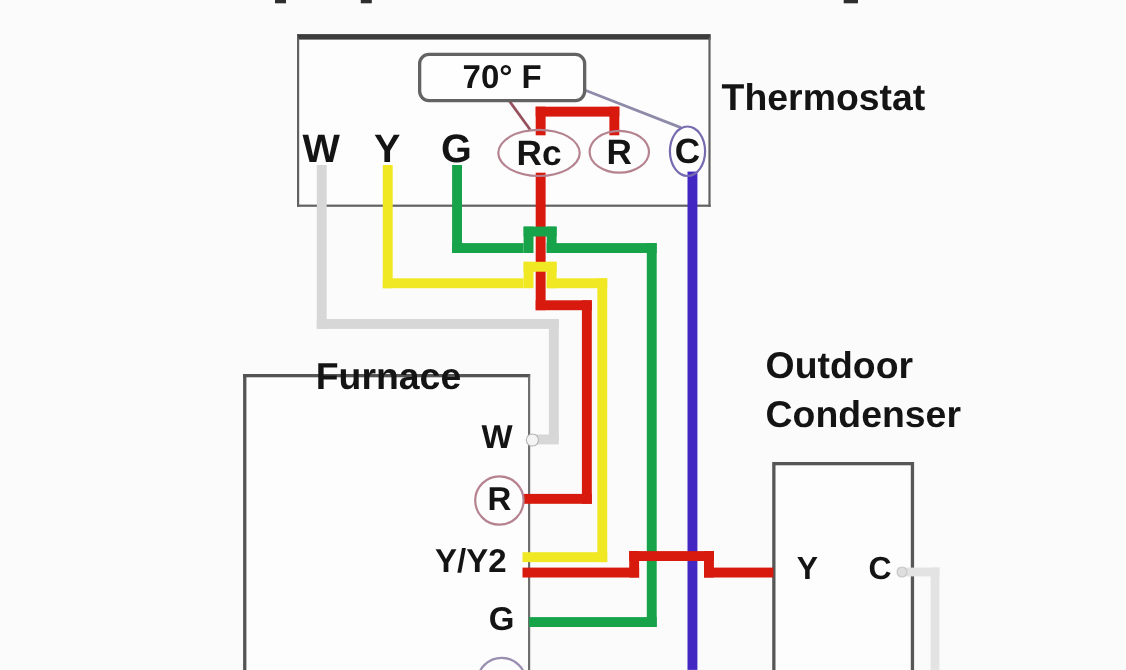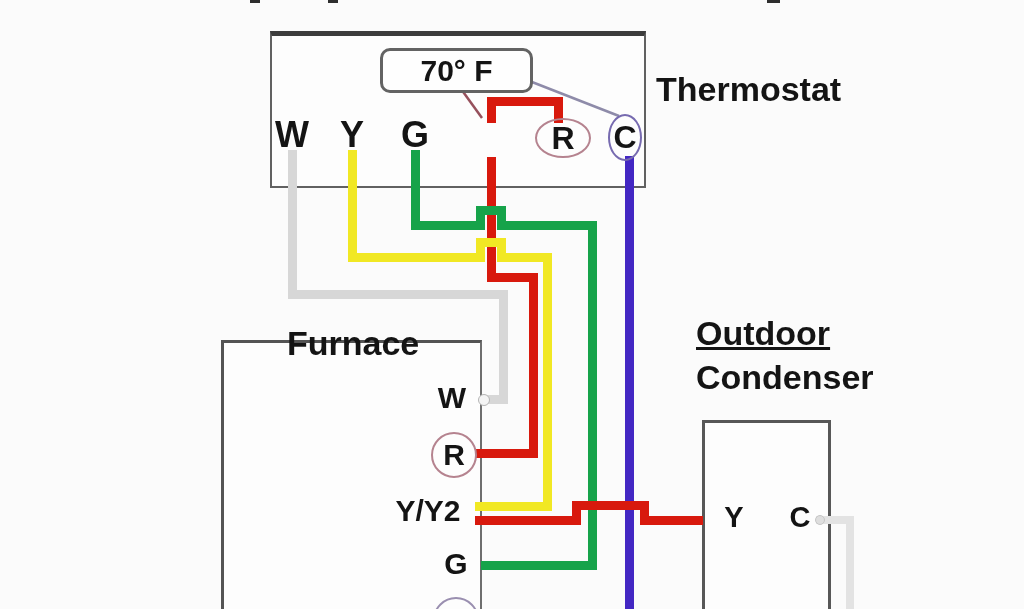--- a/index.html
+++ b/index.html
@@ -90,30 +90,33 @@
       <div class="wire-seg" style="left: 846px; top: 516px; width: 8px; height: 93px; background: rgb(227, 227, 227);"></div>
     </div>
 
   <div class="box" id="display-box">
     <span>70° F</span>
   </div>
 
   <div class="term t-term" style="left:270px;top:115px;">W</div>
   <div class="term t-term" style="left:330px;top:115px;">Y</div>
   <div class="term t-term" style="left:393px;top:115px;">G</div>
+  <div class="ellipse" id="rc-ellipse">
+    <span>Rc</span>
+  </div>
   <div class="ellipse" id="r-ellipse">
     <span>R</span>
   </div>
   <div class="ellipse" id="c-ellipse">
     <span>C</span>
   </div>
 
   <div class="big-label" style="left:656px;top:70px;">Thermostat</div>
   <div class="big-label" style="left:287px;top:324px;">Furnace</div>
-  <div class="big-label" style="left:696px;top:314px;text-decoration:underline;">Outdoor</div>
+  <div class="big-label" style="left:696px;top:314px;">Outdoor</div>
   <div class="big-label" style="left:696px;top:358px;text-align:right;">Condenser</div>
 
   <div class="term f-term" style="left:428px;top:381px;width:48px;">W</div>
   <div class="ellipse" id="furnace-r-circle">
     <span>R</span>
   </div>
   <div class="term f-term" style="left:383px;top:494px;width:90px;text-align:center;">Y/Y2</div>
   <div class="term f-term" style="left:432px;top:547px;width:48px;">G</div>
   <div class="ellipse" id="furnace-bottom-circle"></div>
 

